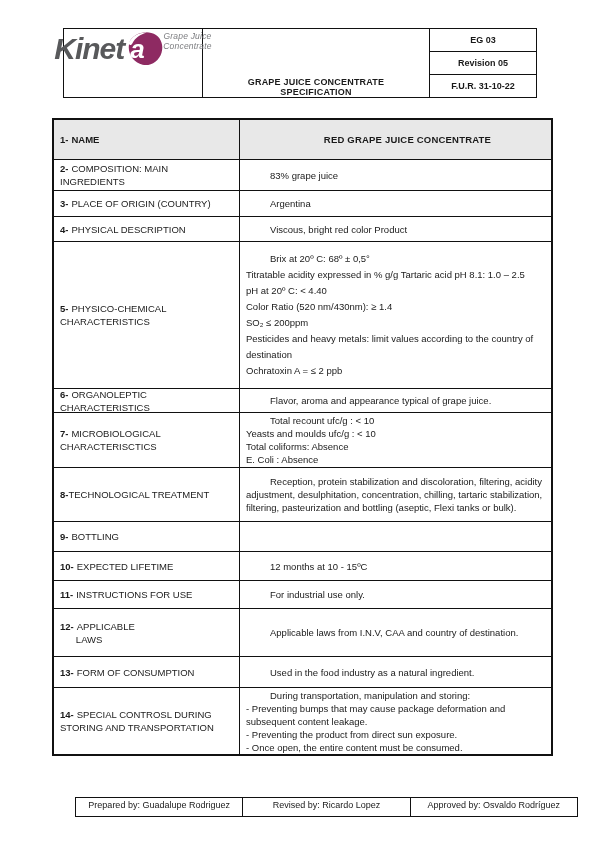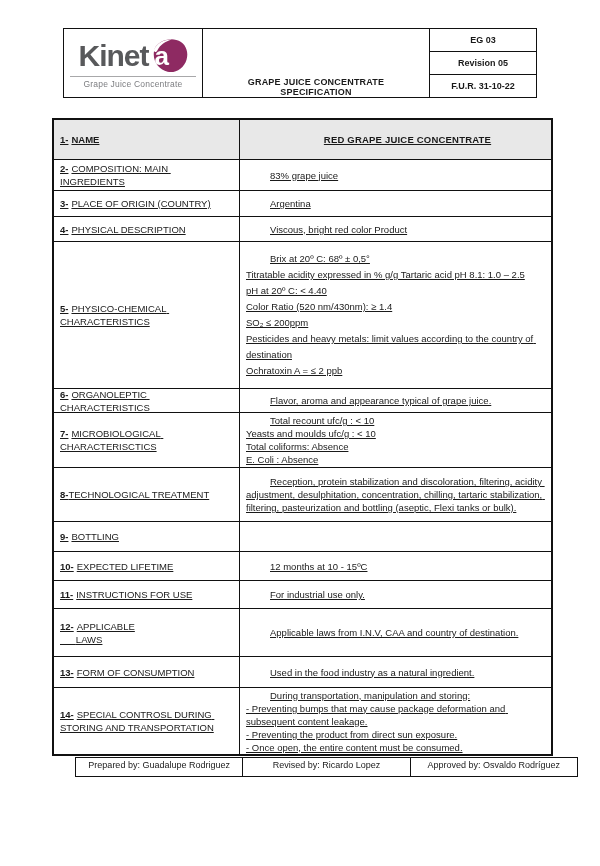--- a/index.html
+++ b/index.html
@@ -6,21 +6,21 @@
   body{
     width:600px;height:866px;background:#ffffff;position:relative;overflow:hidden;
     font-family:"Liberation Sans","DejaVu Sans",sans-serif;color:#1a1a1a;
   }
   
   .doc-header{
     position:absolute;left:63px;top:28px;width:474px;height:70px;
     border:1.8px solid #111;box-sizing:border-box;display:flex;background:#fff;
   }
   .logo-cell{width:139px;border-right:1.6px solid #111;box-sizing:border-box;
-    display:flex;flex-direction:column;justify-content:center;padding:2px 6px;}
+    display:flex;flex-direction:row;justify-content:center;padding:2px 6px;font-style:italic;}
   .logo-row{display:flex;align-items:center;justify-content:center;height:36px;}
   .brand{font-size:30px;font-weight:bold;color:#58595b;letter-spacing:-1px;line-height:30px;}
   .blob{position:relative;width:38px;height:36px;margin-left:1px;flex:0 0 auto;}
   .blob svg{position:absolute;left:0;top:0;}
   .blob-a{position:absolute;left:5px;top:3px;font-size:26px;font-weight:bold;color:#ffffff;line-height:30px;}
   .logo-rule{height:1px;background:#a8a8aa;margin:2px 0 2px;}
   .tagline{font-size:8.5px;color:#7c7d80;text-align:center;letter-spacing:0.2px;}
   .title-cell{flex:1;display:flex;align-items:flex-end;justify-content:center;padding:0 8px;}
   .doc-title{font-size:9px;font-weight:bold;text-align:center;letter-spacing:0.2px;}
   .info-col{width:107px;border-left:1.6px solid #111;box-sizing:border-box;display:flex;flex-direction:column;}
@@ -33,33 +33,33 @@
     border:2px solid #111;box-sizing:border-box;background:#fff;
   }
   .trow{display:flex;box-sizing:border-box;}
   .trow + .trow{border-top:0;}
   .trow{border-bottom:1.5px solid #111;}
   .trow:last-child{border-bottom:0;}
   .tcell{display:flex;align-items:center;padding:2px 6px;box-sizing:border-box;
     font-size:9.5px;overflow:hidden;}
   .tcell.label{width:186px;border-right:1.6px solid #111;flex:0 0 auto;}
   .tcell.value{flex:1;}
-  .flow{margin:0;line-height:13px;text-decoration:underline;}
+  .flow{margin:0;line-height:13px;}
   .num{font-weight:bold;white-space:pre-wrap;}
   .lbl{margin-left:3px;white-space:pre-wrap;}
   .tight .lbl{margin-left:0;}
   .val{white-space:pre-wrap;margin-left:24px;}
   .lh-tall .flow{line-height:16px;}
   .head-row{background:#e8e8e8;}
   .head-row .lbl{font-weight:bold;}
   .head-row .tcell.value{justify-content:center;}
   .head-row .val{font-weight:bold;text-align:center;letter-spacing:0.2px;}
   
   .sign-table{
-    position:absolute;left:75px;top:757px;width:503px;height:20px;
+    position:absolute;left:75px;top:797px;width:503px;height:20px;
     border:1.5px solid #111;box-sizing:border-box;display:flex;background:#fff;
   }
   .scell{flex:1;font-size:9px;text-align:center;padding-top:2px;box-sizing:border-box;}
   .scell + .scell{border-left:1.5px solid #111;}
 </style>
 </head>
 <body>
 
 <div class="doc-header">
   <div class="logo-cell">

